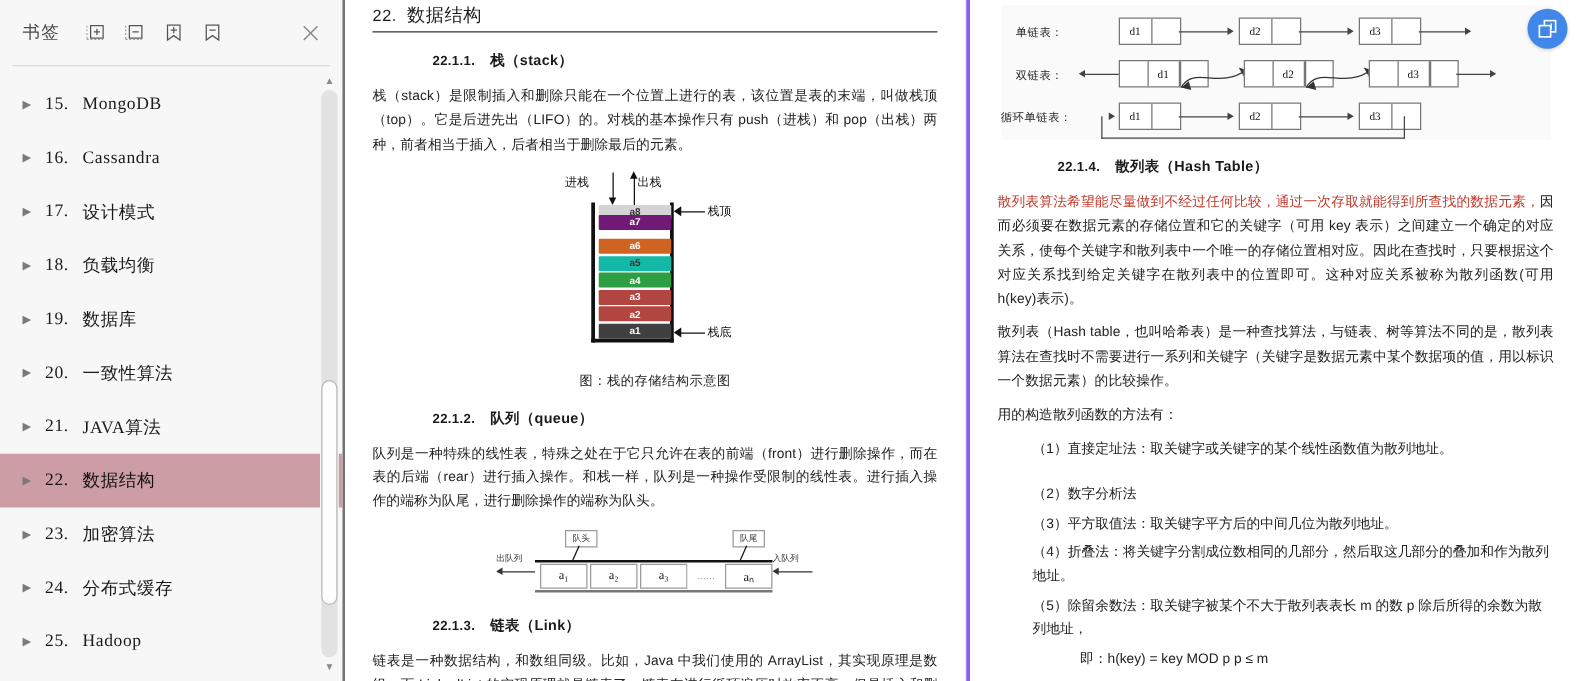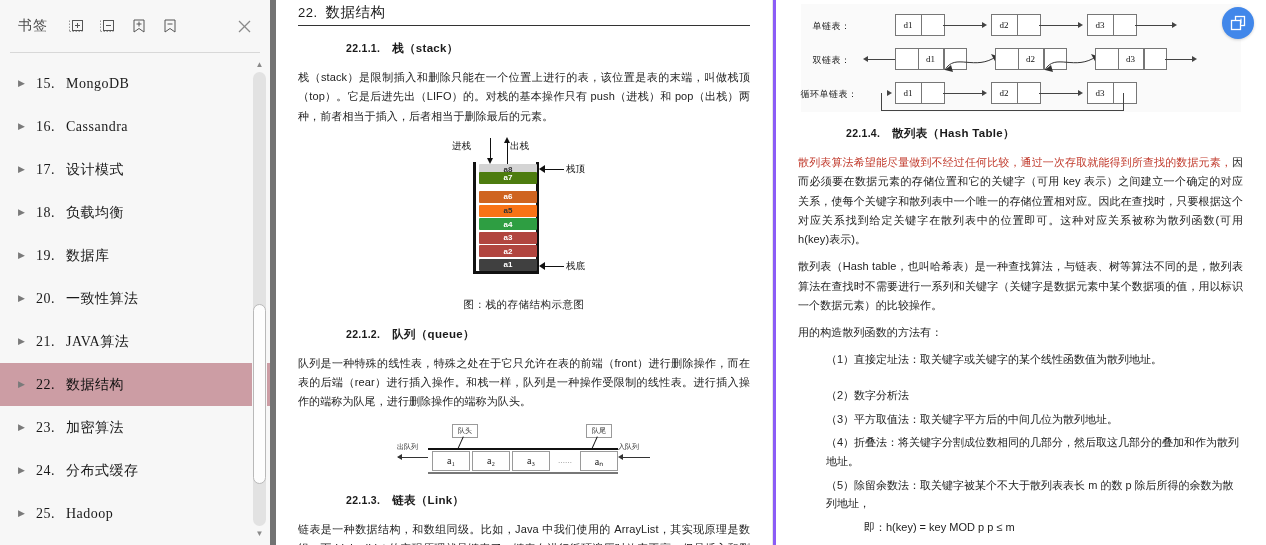--- a/index.html
+++ b/index.html
@@ -18,21 +18,21 @@
     display: flex;
     background: #ffffff;
   }
 
   
   #sidebar {
     position: relative;
     width: 276px;
     height: 545px;
     background: #f7f7f7;
-    border-right: 6px solid #737373;
+    border-right: 2px solid #737373;
     flex: 0 0 276px;
   }
   #sidebar-header {
     height: 52px;
     display: flex;
     align-items: center;
     padding: 0 14px 0 18px;
     gap: 0;
     position: relative;
   }
@@ -494,23 +494,23 @@
 
           <div class="arrow-v" style="left:96px;top:0px;height:22px"></div>
           <div class="tri" style="left:92.5px;top:20px;border-left:3.5px solid transparent;border-right:3.5px solid transparent;border-top:6px solid #111"></div>
 
           <div class="arrow-v" style="left:113px;top:4px;height:22px"></div>
           <div class="tri" style="left:109.5px;top:-1px;border-left:3.5px solid transparent;border-right:3.5px solid transparent;border-bottom:6px solid #111"></div>
 
           <div class="stack-box">
             <div id="stack-cells">
                 <div class="cell" style="top: 2px; background: rgb(212, 212, 212); color: rgb(51, 51, 51);">a8</div>
-                <div class="cell" style="top: 10px; background: #4d7c0f; color: rgb(255, 255, 255);">a7</div>
+                <div class="cell" style="top: 10px; background: #701a75; color: rgb(255, 255, 255);">a7</div>
                 <div class="cell" style="top: 29.2px; background: rgb(207, 100, 32); color: rgb(255, 255, 255);">a6</div>
-                <div class="cell" style="top: 42.8px; background: #f97316; color: rgb(51, 51, 51);">a5</div>
+                <div class="cell" style="top: 42.8px; background: #14b8a6; color: rgb(51, 51, 51);">a5</div>
                 <div class="cell" style="top: 56.4px; background: rgb(46, 158, 66); color: rgb(255, 255, 255);">a4</div>
                 <div class="cell" style="top: 70px; background: rgb(177, 69, 63); color: rgb(255, 255, 255);">a3</div>
                 <div class="cell" style="top: 83.6px; background: rgb(177, 69, 63); color: rgb(255, 255, 255);">a2</div>
                 <div class="cell" style="top: 97.2px; background: #404040; color: rgb(255, 255, 255);">a1</div>
               </div>
           </div>
 
           <div class="arrow-h" style="left:148px;top:31px;width:22px"></div>
           <div class="tri" style="left:145px;top:27.5px;border-top:4px solid transparent;border-bottom:4px solid transparent;border-right:6px solid #111"></div>
           <div class="lbl" style="left:172px;top:25px">栈顶</div>

